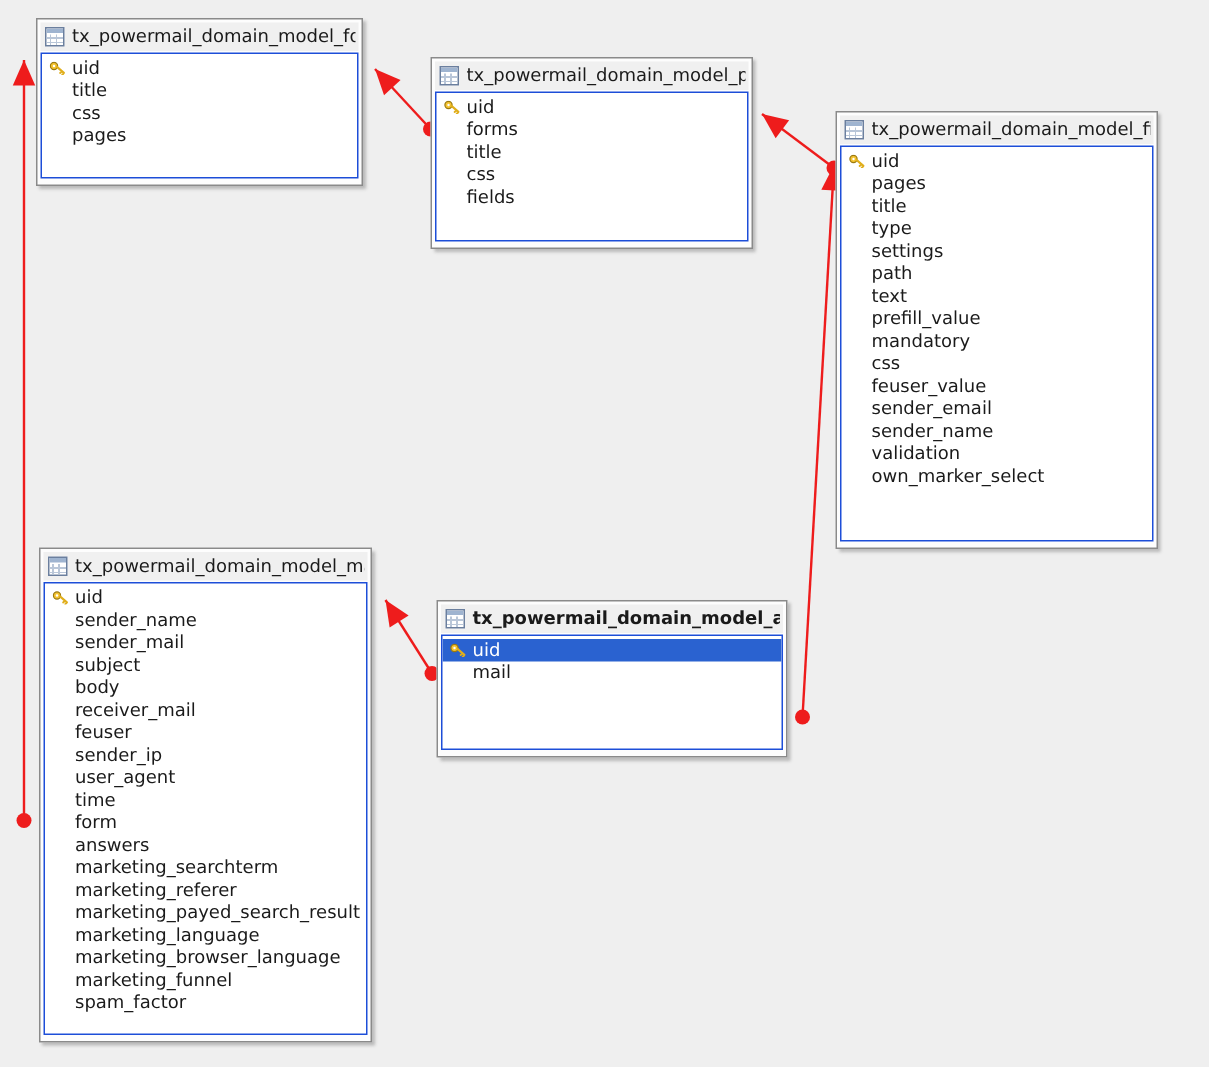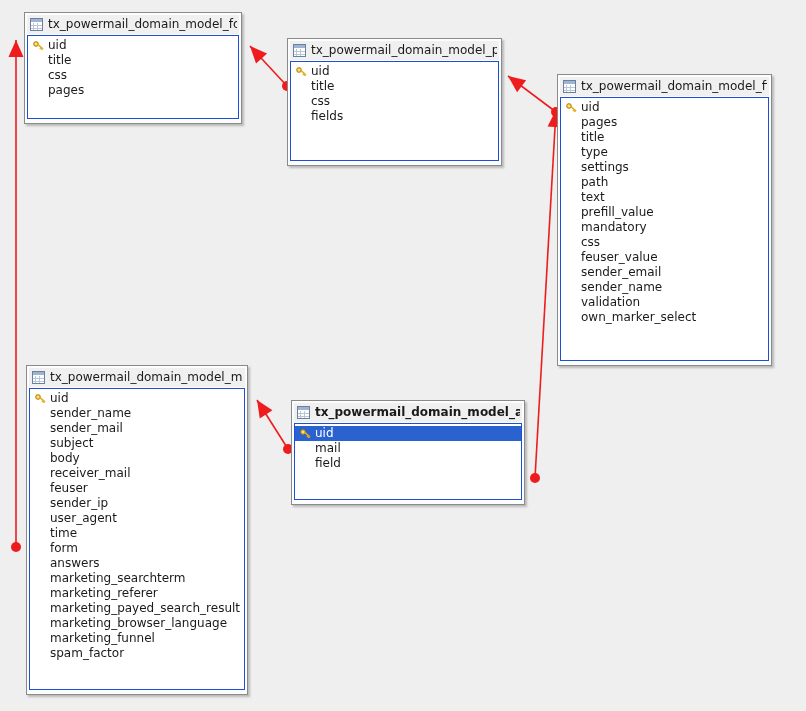--- a/index.html
+++ b/index.html
@@ -203,20 +203,24 @@
               <svg class="key-icon" viewBox="0 0 11 9">
                 <circle cx="3" cy="3" r="2.4" fill="#f5c431" stroke="#9c7a10" stroke-width="0.8"></circle>
                 <circle cx="3" cy="3" r="0.8" fill="#ffffff"></circle>
                 <path d="M5 3.6 L9.6 7.6 M8.2 6.4 L7.2 7.6 M9.6 7.6 L8.6 8.8" stroke="#e0ae1c" stroke-width="1.4" fill="none" stroke-linecap="round"></path>
               </svg>
             </span>
             <span class="attr-name">uid</span>
           </div>
           <div class="attr-row">
             <span class="attr-icon-slot"></span>
+            <span class="attr-name">forms</span>
+          </div>
+          <div class="attr-row">
+            <span class="attr-icon-slot"></span>
             <span class="attr-name">title</span>
           </div>
           <div class="attr-row">
             <span class="attr-icon-slot"></span>
             <span class="attr-name">css</span>
           </div>
           <div class="attr-row">
             <span class="attr-icon-slot"></span>
             <span class="attr-name">fields</span>
           </div>
@@ -360,20 +364,24 @@
             <span class="attr-icon-slot"></span>
             <span class="attr-name">marketing_searchterm</span>
           </div>
           <div class="attr-row">
             <span class="attr-icon-slot"></span>
             <span class="attr-name">marketing_referer</span>
           </div>
           <div class="attr-row">
             <span class="attr-icon-slot"></span>
             <span class="attr-name">marketing_payed_search_result</span>
+          </div>
+          <div class="attr-row">
+            <span class="attr-icon-slot"></span>
+            <span class="attr-name">marketing_language</span>
           </div>
           <div class="attr-row">
             <span class="attr-icon-slot"></span>
             <span class="attr-name">marketing_browser_language</span>
           </div>
           <div class="attr-row">
             <span class="attr-icon-slot"></span>
             <span class="attr-name">marketing_funnel</span>
           </div>
           <div class="attr-row">
@@ -395,21 +403,17 @@
                 <circle cx="3" cy="3" r="0.8" fill="#ffffff"></circle>
                 <path d="M5 3.6 L9.6 7.6 M8.2 6.4 L7.2 7.6 M9.6 7.6 L8.6 8.8" stroke="#e0ae1c" stroke-width="1.4" fill="none" stroke-linecap="round"></path>
               </svg>
             </span>
             <span class="attr-name">uid</span>
           </div>
           <div class="attr-row">
             <span class="attr-icon-slot"></span>
             <span class="attr-name">mail</span>
           </div>
-          <div class="attr-row">
-            <span class="attr-icon-slot"></span>
-            <span class="attr-name">field</span>
-          </div>
         </div>
       </div>
     </div>
 
 </div>
 
 </body></html>

